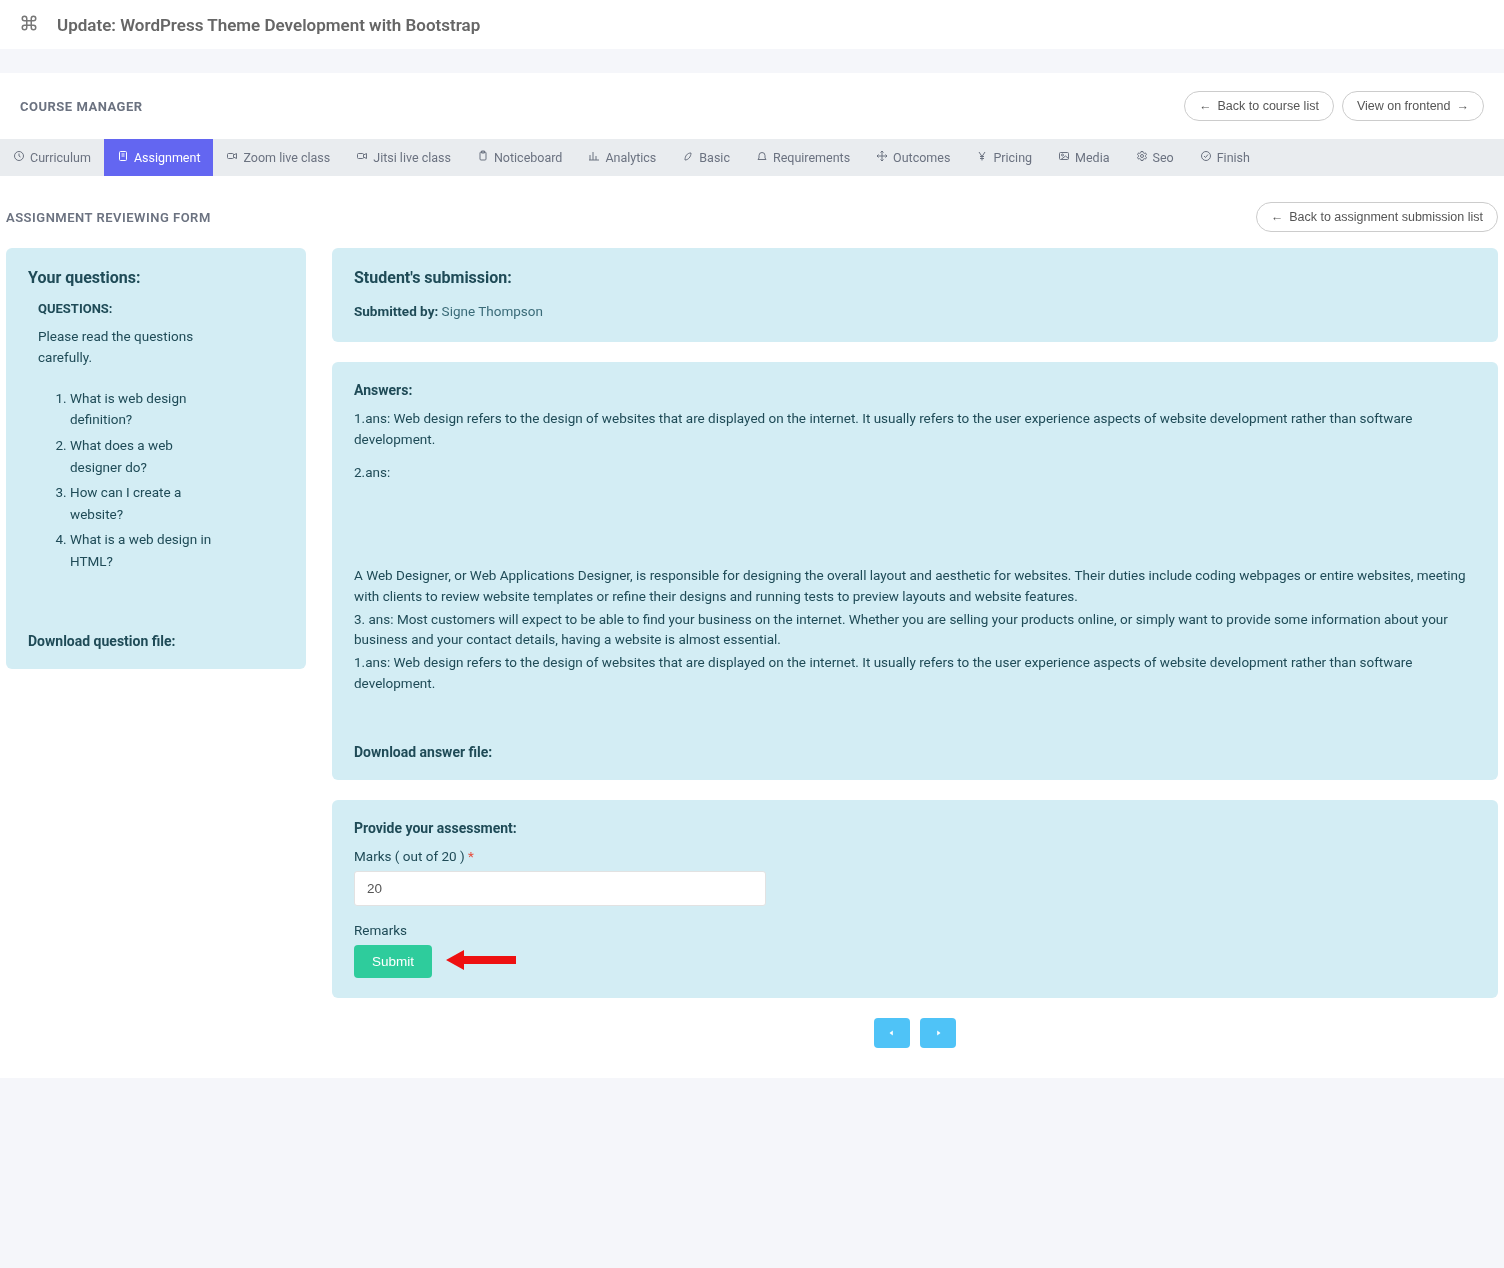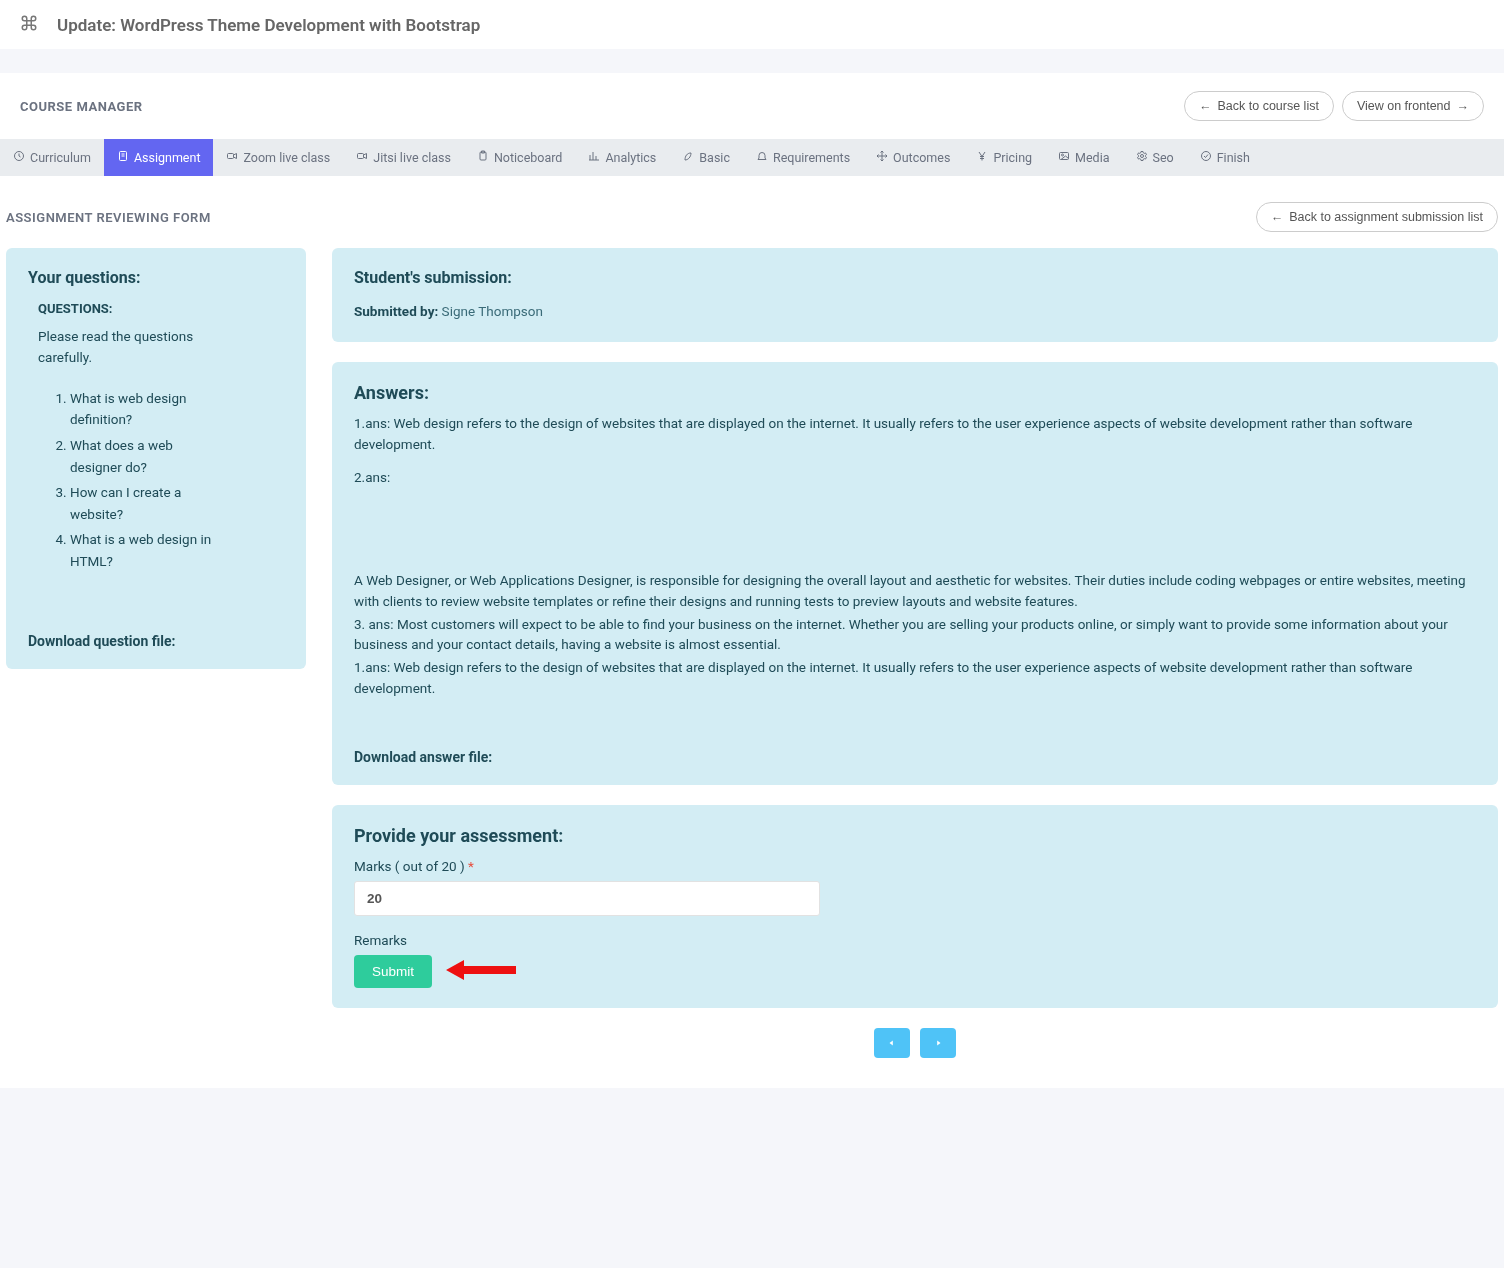--- a/index.html
+++ b/index.html
@@ -17,34 +17,34 @@
 .tab.active { background: #6366f1; color: #fff; }
 .tab .ic { width: 12px; height: 12px; }
 .content { padding: 18px 6px 30px 6px; background: #fff; }
 .section-title-row { display: flex; justify-content: space-between; align-items: center; padding: 8px 0 16px 0; }
 .section-title { font-size: 13px; font-weight: 600; color: #6b7280; letter-spacing: 0.5px; }
 .layout { display: flex; gap: 26px; align-items: flex-start; }
 .left-col { width: 300px; }
 .right-col { flex: 1; }
 .panel { background: #d3edf4; border-radius: 6px; padding: 20px 22px; color: #1f4b57; margin-bottom: 20px; }
 .panel h3 { font-size: 16px; font-weight: 700; margin-bottom: 14px; color: #1f4b57; }
-.panel h4 { font-size: 18px; font-weight: 700; margin-bottom: 10px; color: #1f4b57; }
+.panel h4 { font-size: 14px; font-weight: 700; margin-bottom: 10px; color: #1f4b57; }
 .panel h5 { font-size: 13px; font-weight: 700; margin-bottom: 10px; color: #1f4b57; }
 .panel p { font-size: 13.5px; line-height: 1.55; }
 .qlist { list-style: decimal; padding-left: 32px; font-size: 13.5px; line-height: 1.6; }
 .qlist li { margin-bottom: 4px; }
 .download-heading { font-size: 14px; font-weight: 700; margin-top: 60px; }
 .submitted-by { font-size: 13.5px; }
 .submitted-by .name { font-weight: 400; color: #3a6b78; }
 .answers-block p { margin-bottom: 12px; }
 .answers-block .bold { font-weight: 400; }
 .dl-answer { font-size: 14px; font-weight: 700; margin-top: 50px; }
 .assess-label { font-size: 13.5px; margin-bottom: 7px; }
 .assess-label .req { color: #e74c3c; }
-.form-input { width: 466px; max-width: 100%; background: #fff; border: 1px solid #e2e2e2; border-radius: 3px; padding: 9px 12px; font-size: 13.5px; color: #555; display: block; margin-bottom: 16px; font-weight: bold; }
+.form-input { width: 412px; max-width: 100%; background: #fff; border: 1px solid #e2e2e2; border-radius: 3px; padding: 9px 12px; font-size: 13.5px; color: #555; display: block; margin-bottom: 16px; }
 .btn-submit { background: #2ecc9c; color: #fff; border: none; border-radius: 4px; padding: 9px 18px; font-size: 13.5px; font-weight: 500; cursor: pointer; }
 .arrow-annot { position: relative; display: inline-block; margin-left: 14px; vertical-align: middle; }
 .arrow-annot svg { width: 70px; height: 28px; }
 .pager { display: flex; justify-content: center; gap: 10px; margin-top: 12px; }
 .pager-btn { width: 36px; height: 30px; background: #4fc3f7; border: none; border-radius: 4px; color: #fff; cursor: pointer; display: inline-flex; align-items: center; justify-content: center; }
 .ic-arrow-l, .ic-arrow-r { width: 10px; height: 10px; }
 .subnote { font-size: 13.5px; color: #1f4b57; margin-bottom: 20px; }
 .questions-wrap { padding-left: 10px; }
 </style>
 </head>

